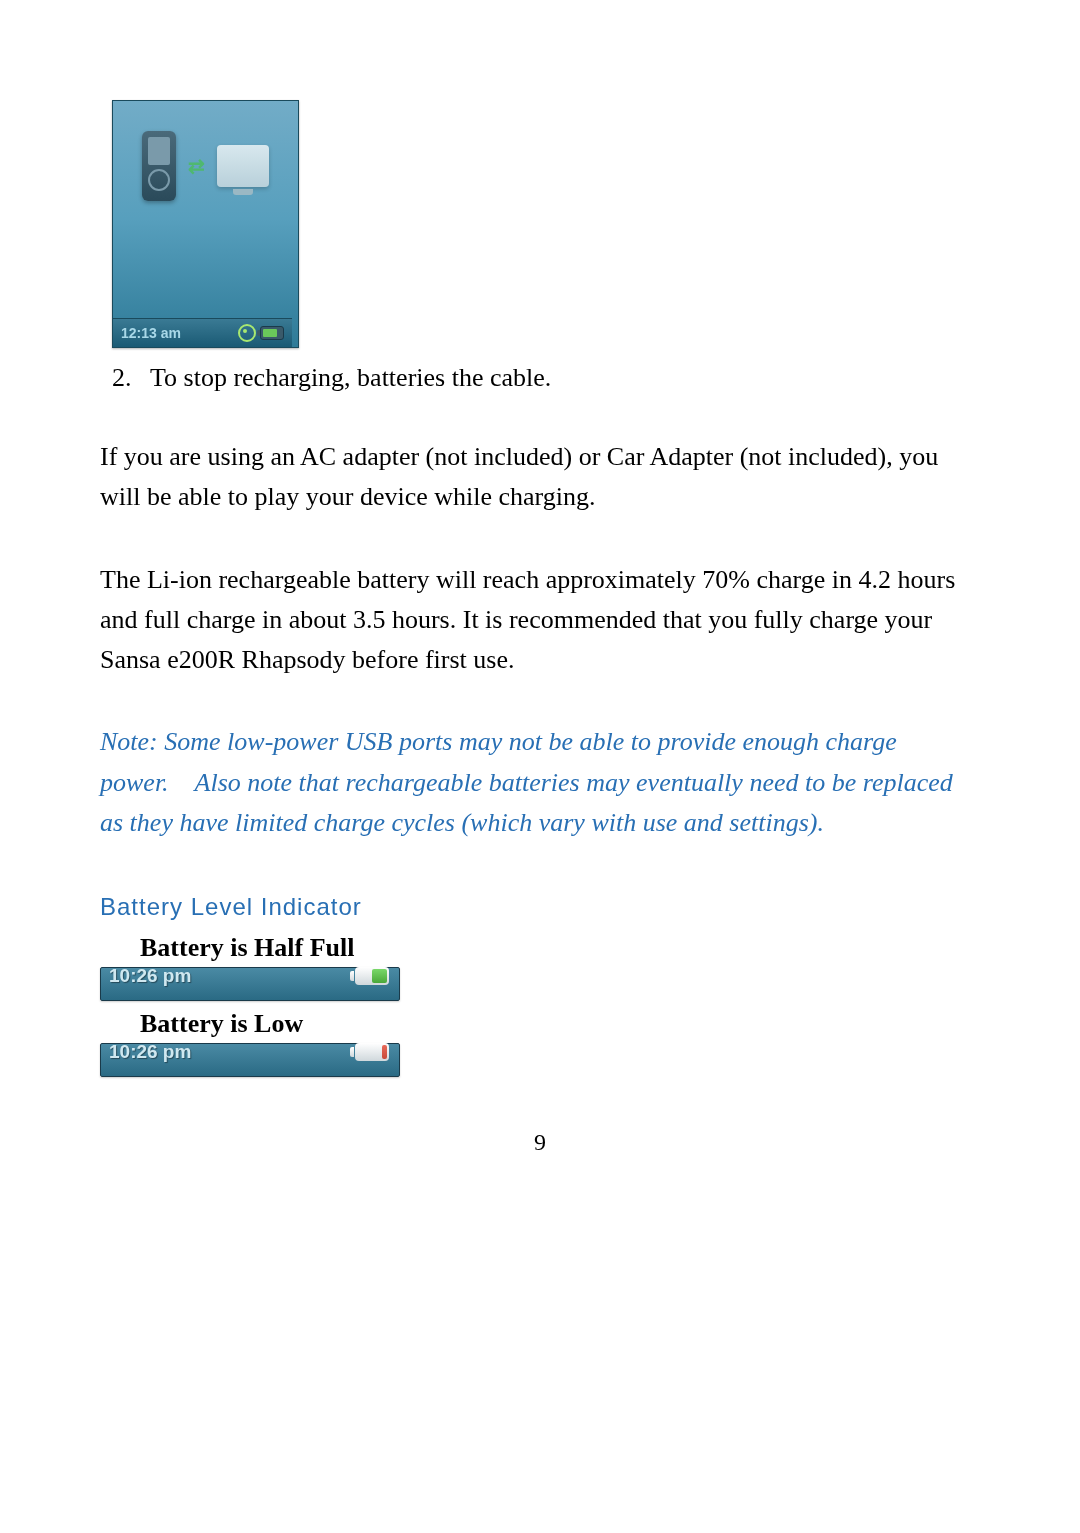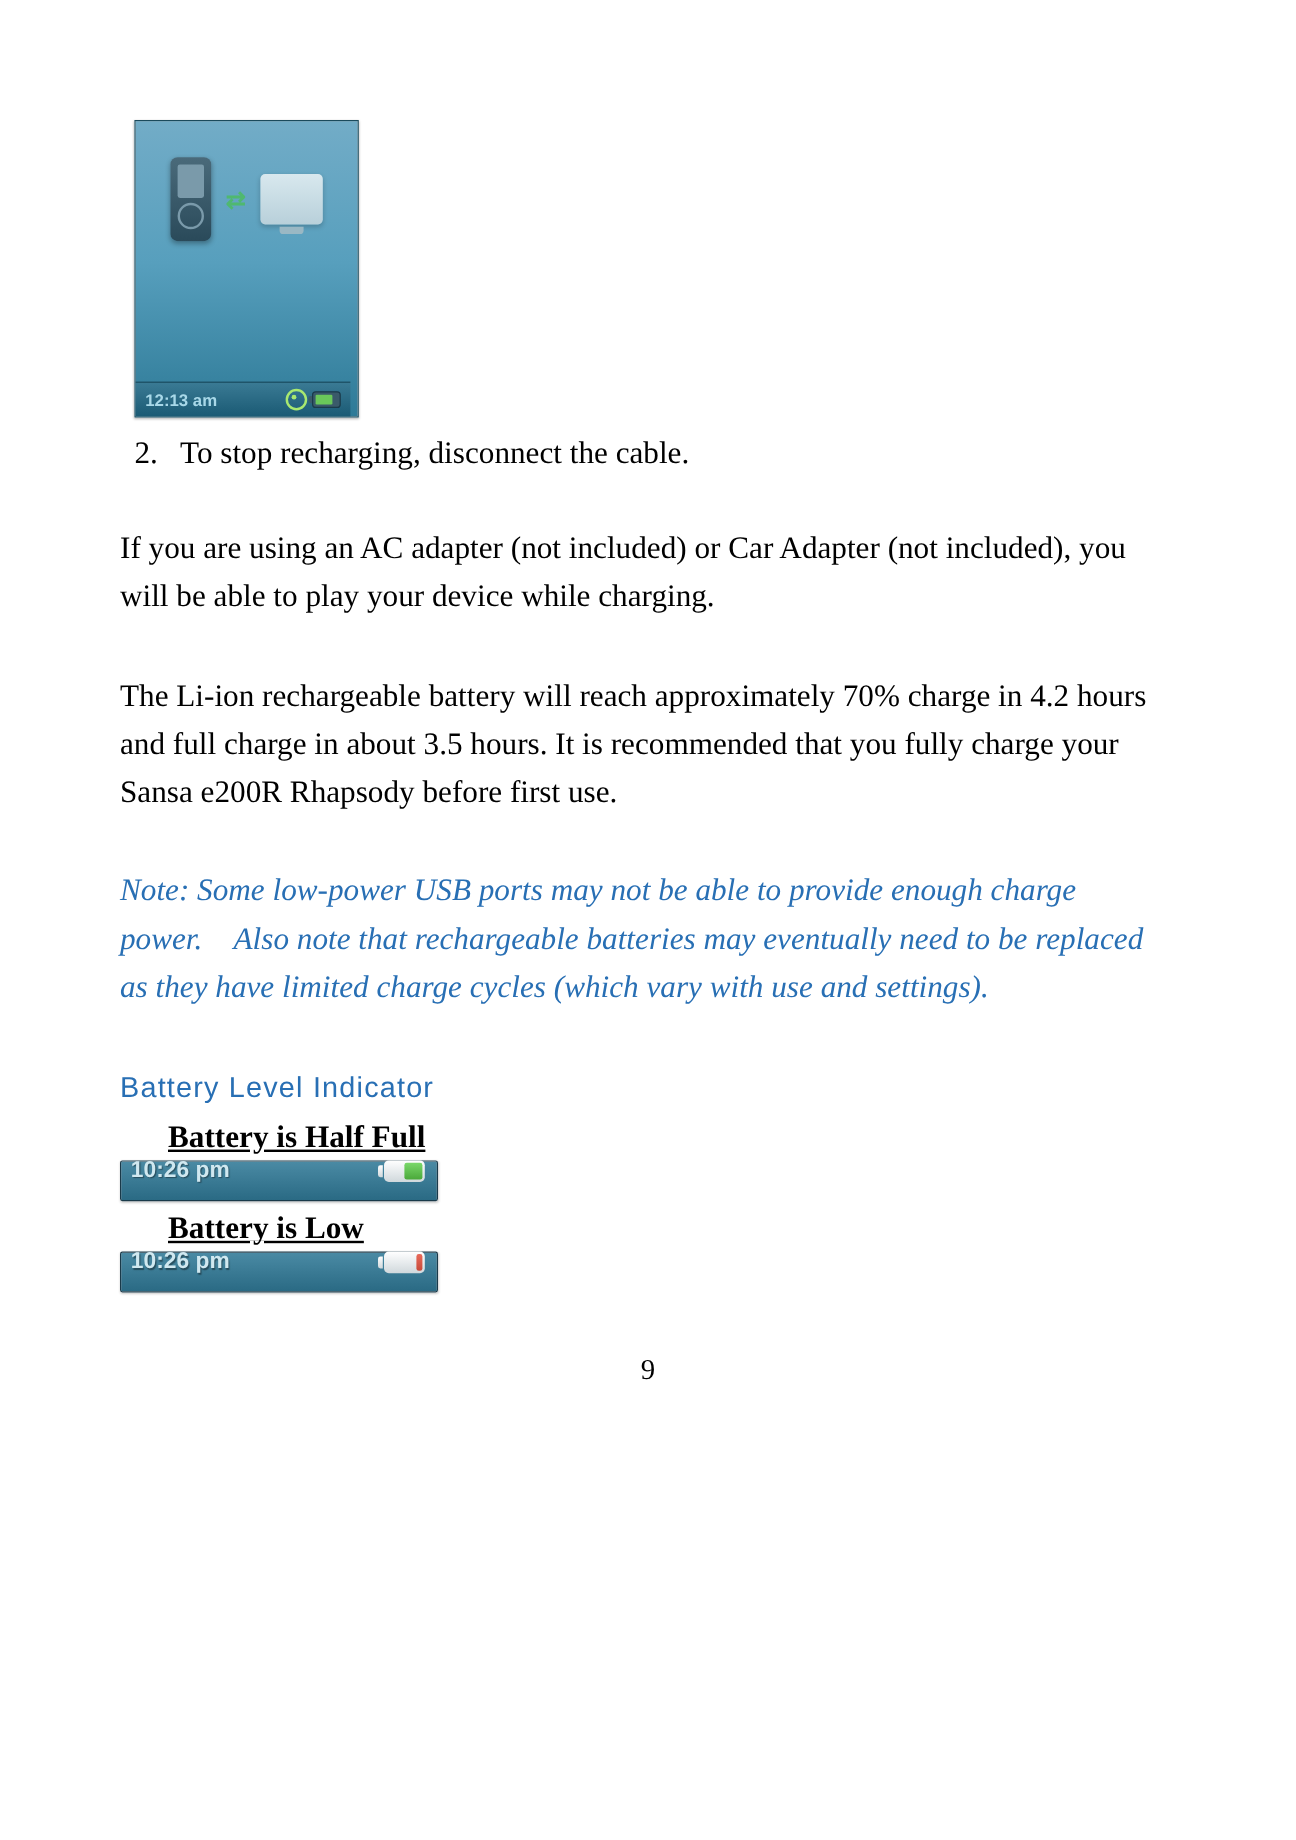--- a/index.html
+++ b/index.html
@@ -184,26 +184,25 @@
       font-size: 24px;
       letter-spacing: 1px;
       margin: 0 0 12px 0;
       font-weight: normal;
     }
     .sub-label {
       font-weight: bold;
       margin-left: 40px;
       margin-bottom: 4px;
       margin-top: 8px;
-      text-decoration: underline;
     }
 
     
     .status-bar {
-      width: 265px;
+      width: 300px;
       height: 34px;
       background: linear-gradient(to bottom, #4a8aa4 0%, #2a6a84 100%);
       border: 1px solid #1a3a4a;
       display: flex;
       align-items: center;
       justify-content: space-between;
       padding: 0 10px 16px 8px;
       font-family: Arial, sans-serif;
       color: #d0e8f0;
       font-weight: bold;
@@ -277,21 +276,21 @@
         <div class="sync-icon"></div>
         <div class="battery-small">
           <div class="battery-fill-green" style="width:14px"></div>
         </div>
       </div>
     </div>
   </div>
 
   <div class="list-item">
     <span class="list-num">2.</span>
-    <span>To stop recharging, disconnect the cable.</span>
+    <span>To stop recharging, batteries the cable.</span>
   </div>
 
   <p class="para">If you are using an AC adapter (not included) or Car Adapter (not included), you will be able to play your device while charging.</p>
 
   <p class="para">The Li-ion rechargeable battery will reach approximately 70% charge in 4.2 hours and full charge in about 3.5 hours. It is recommended that you fully charge your Sansa e200R Rhapsody before first use.</p>
 
   <p class="note">Note: Some low-power USB ports may not be able to provide enough charge power.&nbsp;&nbsp;&nbsp;&nbsp;Also note that rechargeable batteries may eventually need to be replaced as they have limited charge cycles (which vary with use and settings).</p>
 
   <h2 class="section-heading">Battery Level Indicator</h2>
 

